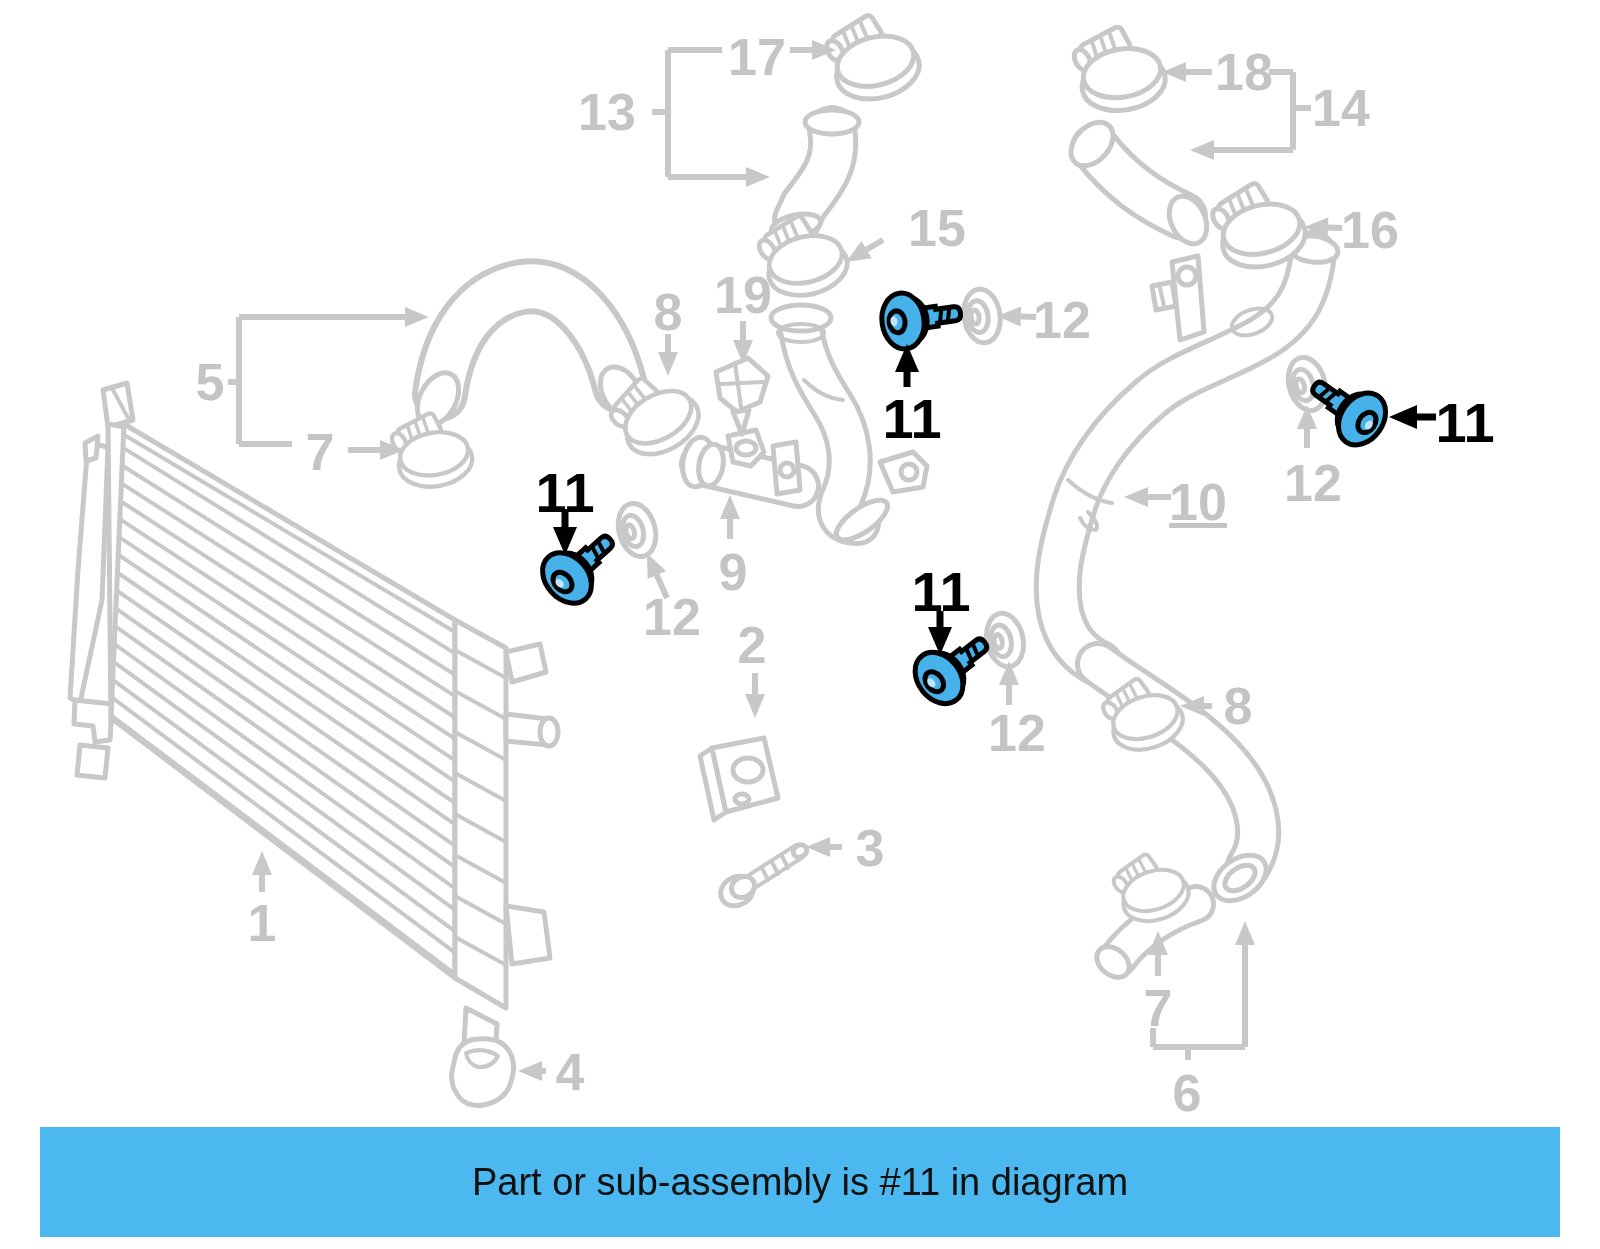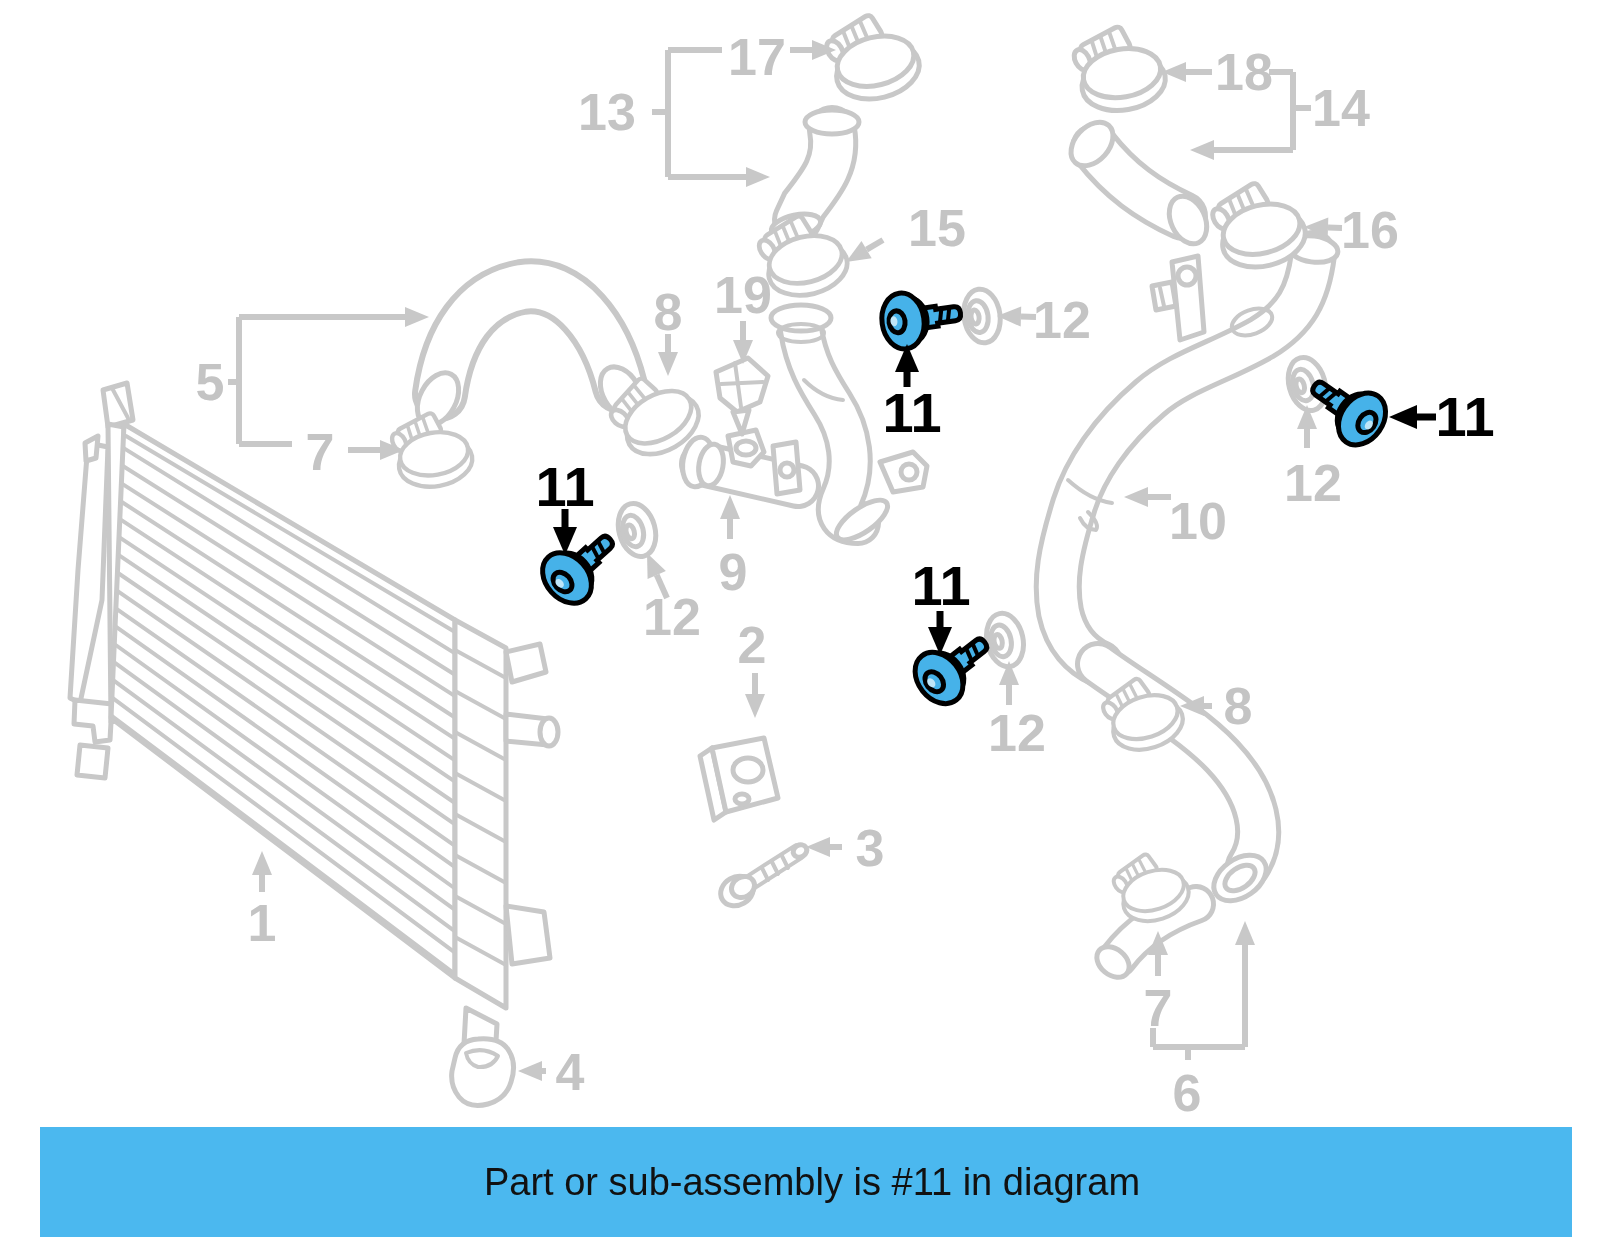--- a/index.html
+++ b/index.html
@@ -12,26 +12,26 @@
   .outline{fill:#fff;stroke:currentColor;stroke-width:5;stroke-linejoin:round;}
   .thin{fill:none;stroke:currentColor;stroke-width:4;stroke-linejoin:round;stroke-linecap:round;}
   .tube-outer{fill:none;stroke:var(--line,#c8c8c8);stroke-linecap:round;}
   .tube-inner{fill:none;stroke:#fff;stroke-linecap:round;}
   .labels-layer{position:absolute;inset:0;pointer-events:none;}
   .callout{
     position:absolute;transform:translate(-50%,-50%);
     font-weight:700;font-size:52px;color:var(--label,#c4c4c4);
     white-space:nowrap;line-height:1;
   }
-  .callout.highlight{color:#000;font-size:56px;}
+  .callout.highlight{color:#000;font-size:56px;margin-top:6px;}
   .banner{
     position:absolute;left:40px;top:1127px;width:1520px;height:110px;
     background:var(--banner-bg,#4bb8ef);color:var(--banner-text,#111);
     display:flex;flex-direction:column;justify-content:center;align-items:center;
-    font-size:38px;line-height:45px;text-align:center;padding-left:12px;
+    font-size:38px;line-height:45px;text-align:center;
   }
 </style>
 </head>
 <body>
 
 <div class="stage" style="--bg: #ffffff; --line: #c8c8c8; --label: #c4c4c4; --banner-bg: #4bb8ef; --banner-text: #111111;">
 
   <svg width="1600" height="1249" viewBox="0 0 1600 1249">
     <defs>
       <g id="sym-clamp">
@@ -316,21 +316,21 @@
       <span class="callout" style="left: 1062px; top: 320px;">12</span>
       <span class="callout" style="left: 210px; top: 382px;">5</span>
       <span class="callout" style="left: 320px; top: 452px;">7</span>
       <span class="callout highlight" style="left: 565px; top: 487px;">11</span>
       <span class="callout" style="left: 672px; top: 617px;">12</span>
       <span class="callout" style="left: 733px; top: 572px;">9</span>
       <span class="callout" style="left: 752px; top: 645px;">2</span>
       <span class="callout highlight" style="left: 912px; top: 413px;">11</span>
       <span class="callout highlight" style="left: 941px; top: 586px;">11</span>
       <span class="callout" style="left: 1017px; top: 733px;">12</span>
-      <span class="callout" style="left: 1198px; top: 521px;">10</span>
+      <span class="callout" style="left: 1198px; top: 502px; text-decoration: underline;">10</span>
       <span class="callout" style="left: 1313px; top: 483px;">12</span>
       <span class="callout highlight" style="left: 1465px; top: 417px;">11</span>
       <span class="callout" style="left: 1238px; top: 706px;">8</span>
       <span class="callout" style="left: 870px; top: 848px;">3</span>
       <span class="callout" style="left: 262px; top: 923px;">1</span>
       <span class="callout" style="left: 570px; top: 1072px;">4</span>
       <span class="callout" style="left: 1158px; top: 1008px;">7</span>
       <span class="callout" style="left: 1187px; top: 1093px;">6</span>
     </div>
 

